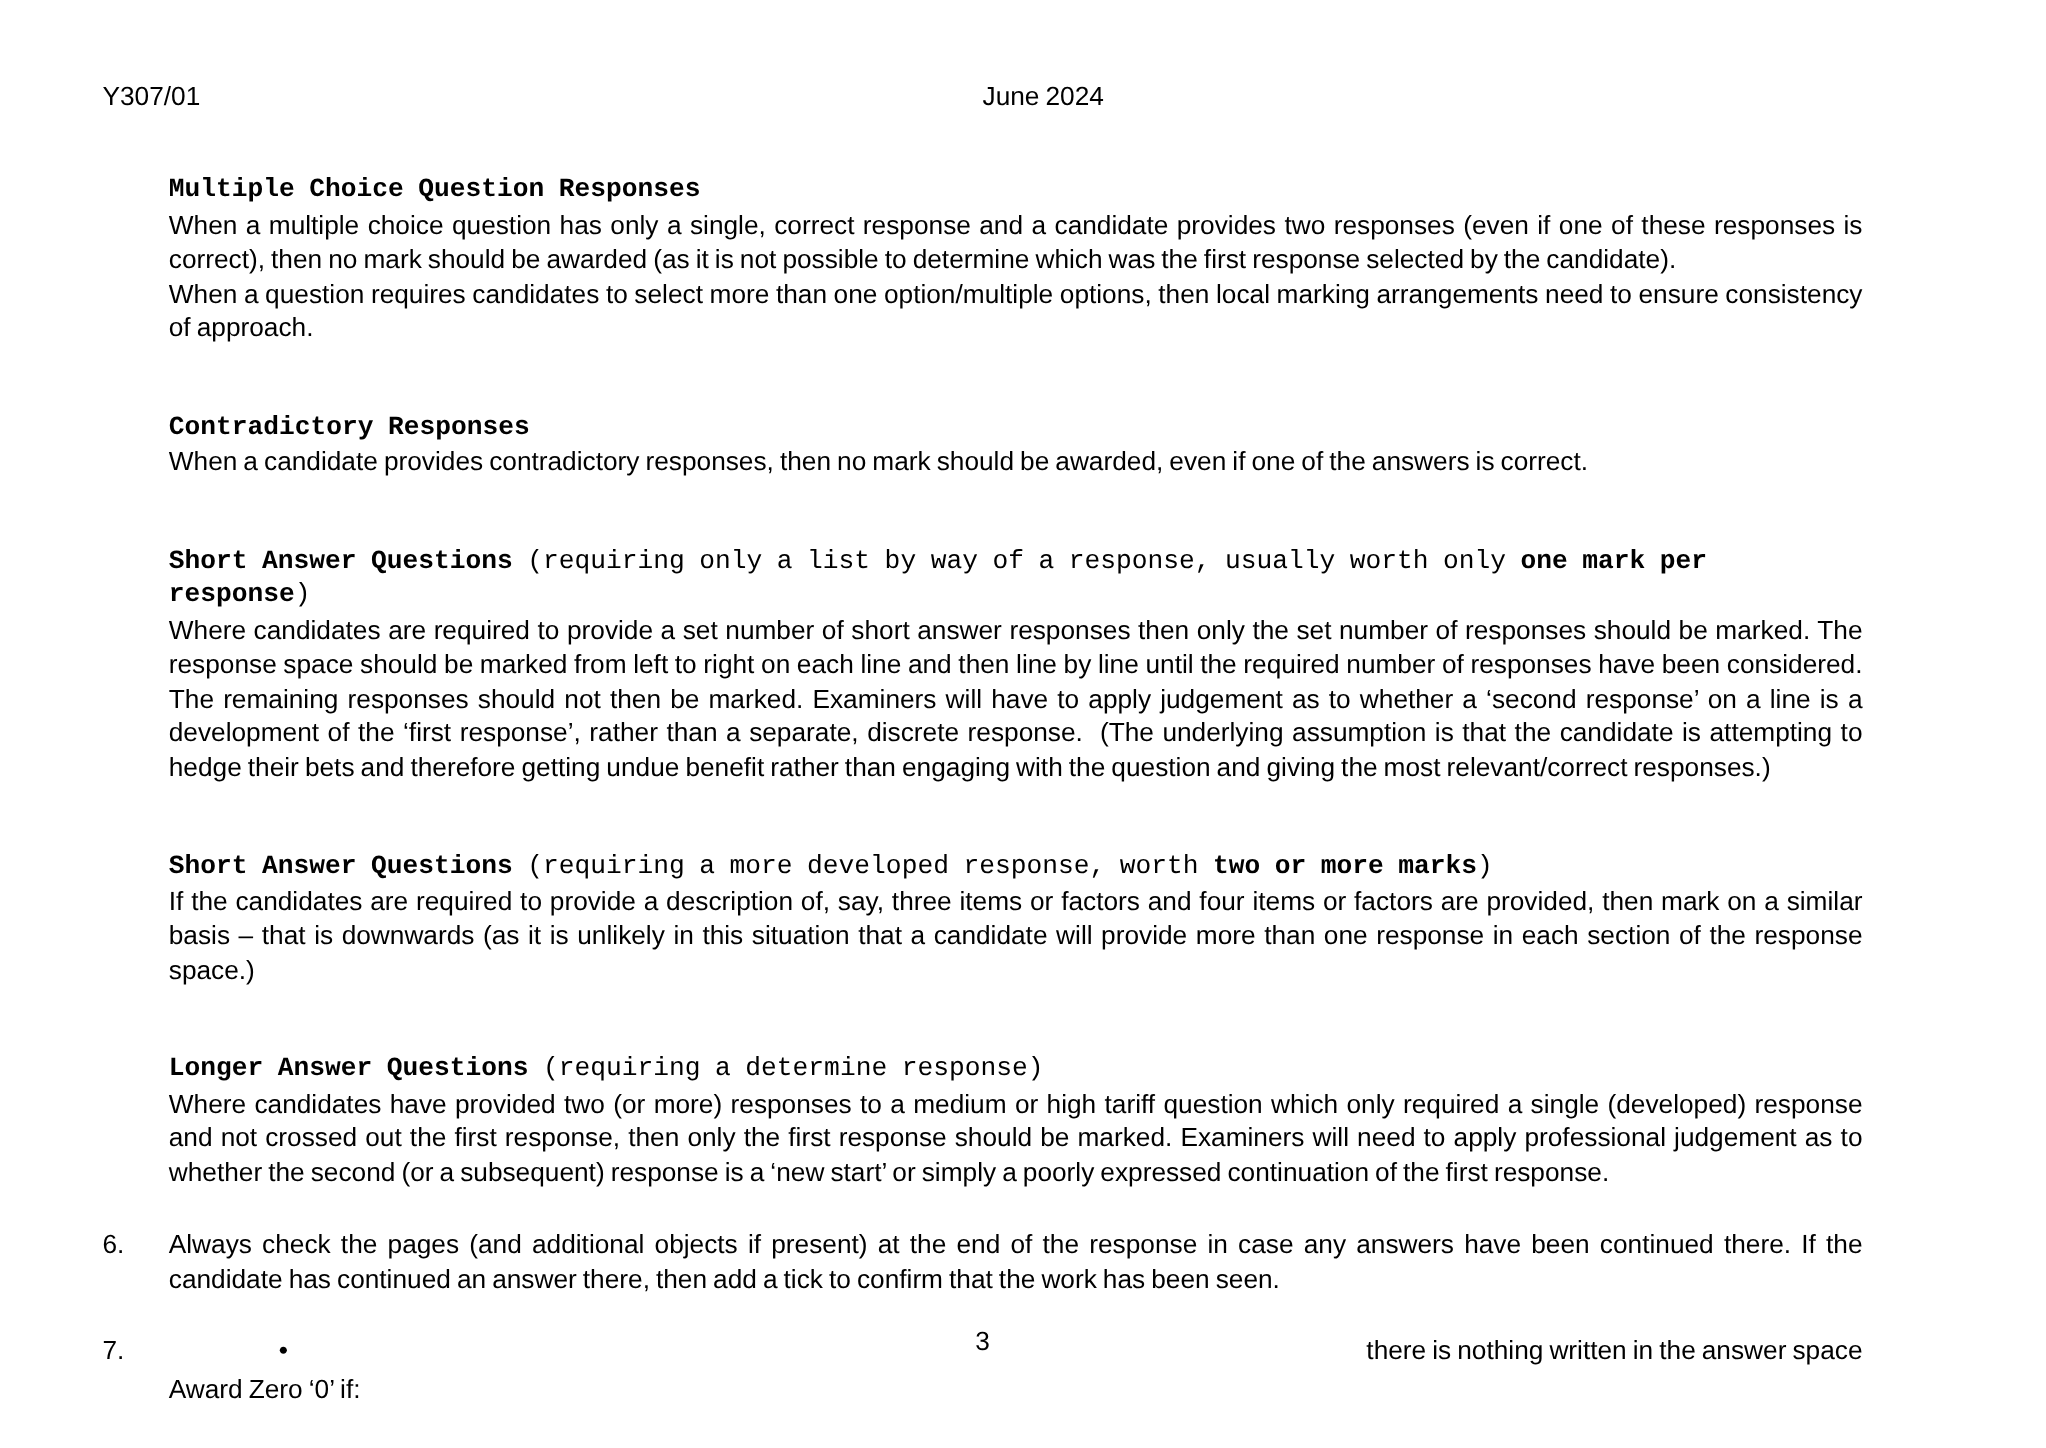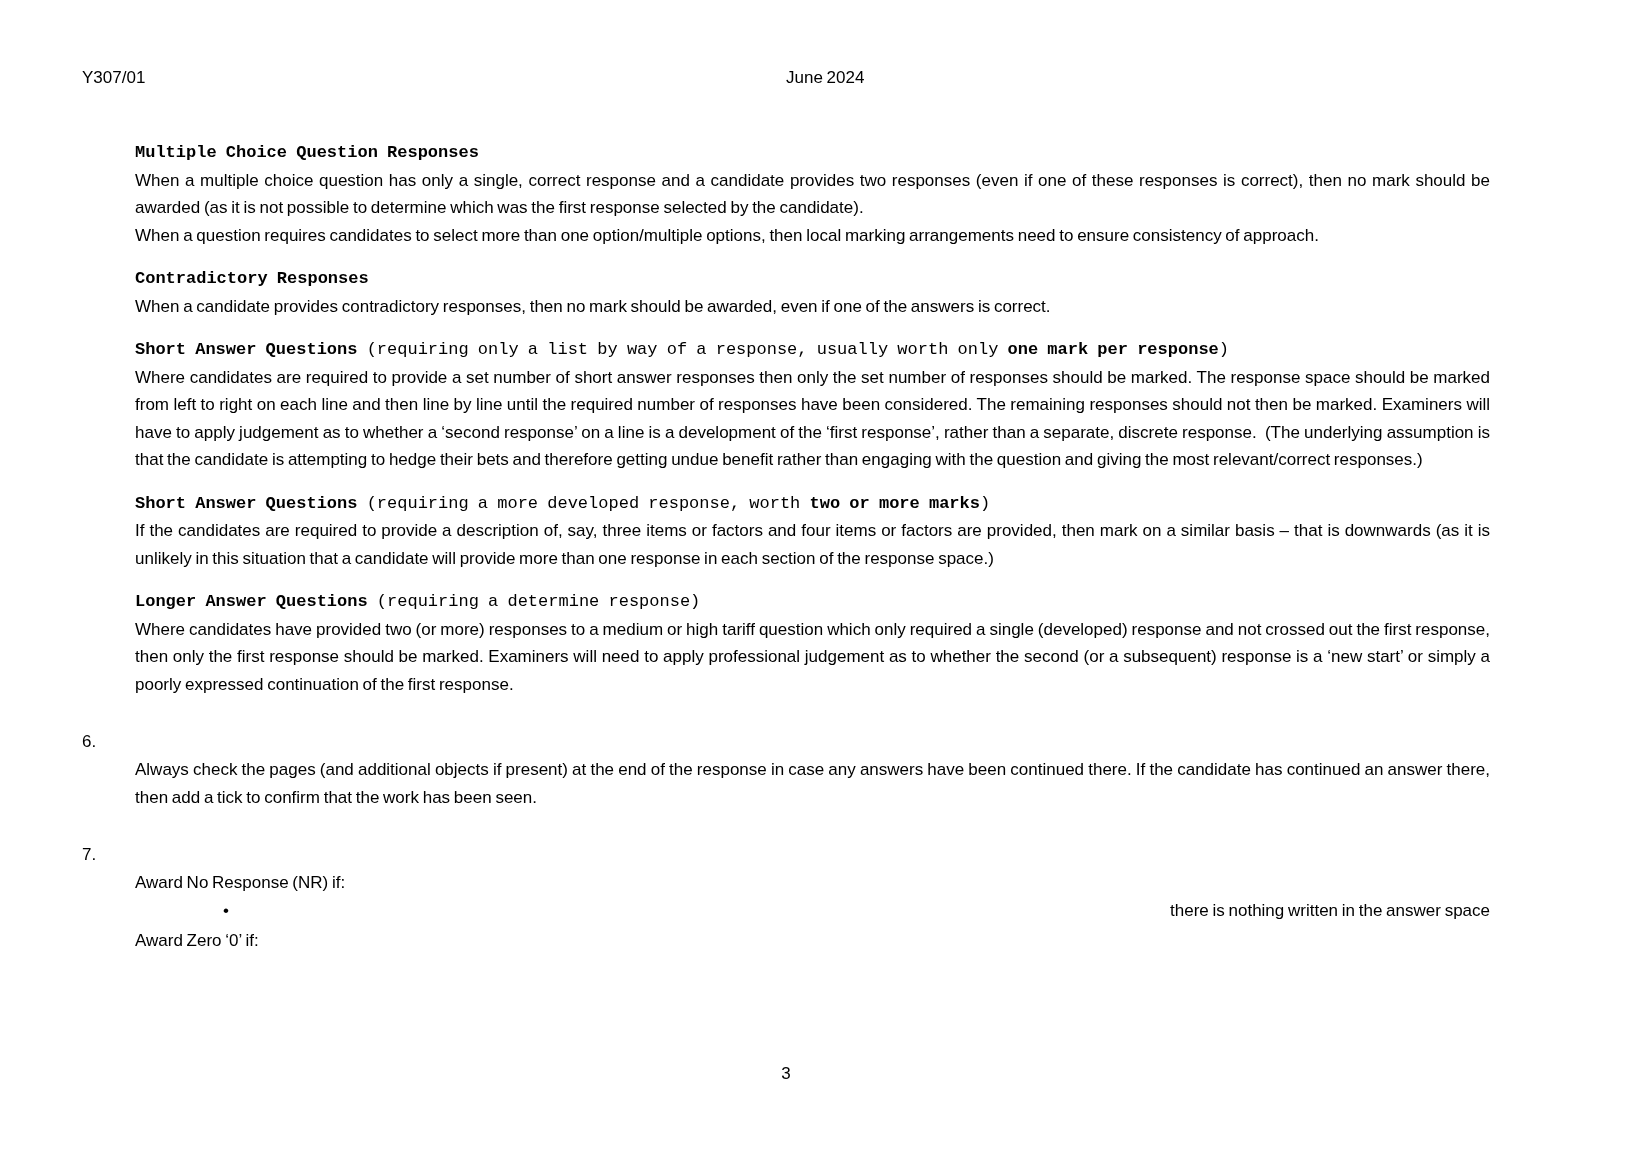--- a/index.html
+++ b/index.html
@@ -7,21 +7,21 @@
     padding: 0;
     background: #ffffff;
   }
   .page {
     position: relative;
     width: 1637px;
     height: 1158px;
     background: #ffffff;
     color: #000000;
     font-family: "Liberation Sans", sans-serif;
-    font-size: 17px;
+    font-size: 21px;
     line-height: 27.5px;
     word-spacing: -1px;
     overflow: hidden;
   }
   .header {
     position: absolute;
     top: 64px;
     left: 82px;
     width: 1408px;
     display: flex;
@@ -32,39 +32,39 @@
   .header .h-right  { flex: 1; text-align: left; }
 
   .content {
     position: absolute;
     top: 139px;
     left: 82px;
     width: 1408px;
   }
   .section {
     padding-left: 53px;
-    margin-top: 16px;
+    margin-top: 52px;
   }
   .section:first-child { margin-top: 0; }
   .heading { text-align: left; font-family: Liberation Mono, monospace; }
   .section p, .item p {
     margin: 0;
     text-align: justify;
   }
   .run-b { font-weight: bold; }
   .run-i { }
 
   .item {
     display: flex;
     margin-top: 30px;
   }
   .item .num {
     flex: 0 0 53px;
   }
-  .item .body { flex: 1; margin-top: 28px; }
+  .item .body { flex: 1; }
 
   ul.bullets {
     list-style: none;
     margin: 0;
     padding: 0;
   }
   ul.bullets li {
     position: relative;
     padding-left: 112px;
     text-align: right;
@@ -121,21 +121,20 @@
       </div>
       <div class="item">
         <div class="num">6.</div>
         <div class="body">
           <p><span class="">Always check the pages (and additional objects if present) at the end of the response in case any answers have been continued there. If the candidate has continued an answer there, then add a tick to confirm that the work has been seen.</span></p>
         </div>
       </div>
       <div class="item">
         <div class="num">7.</div>
         <div class="body">
-          <p><span class="">Award No Response (NR) if:</span></p>
           <ul class="bullets">
             <li>there is nothing written in the answer space</li>
           </ul>
         </div>
       </div>
       <div class="trailing">Award Zero ‘0’ if:</div>
     </div>
 
   <div class="footer">
     <span>3</span>

